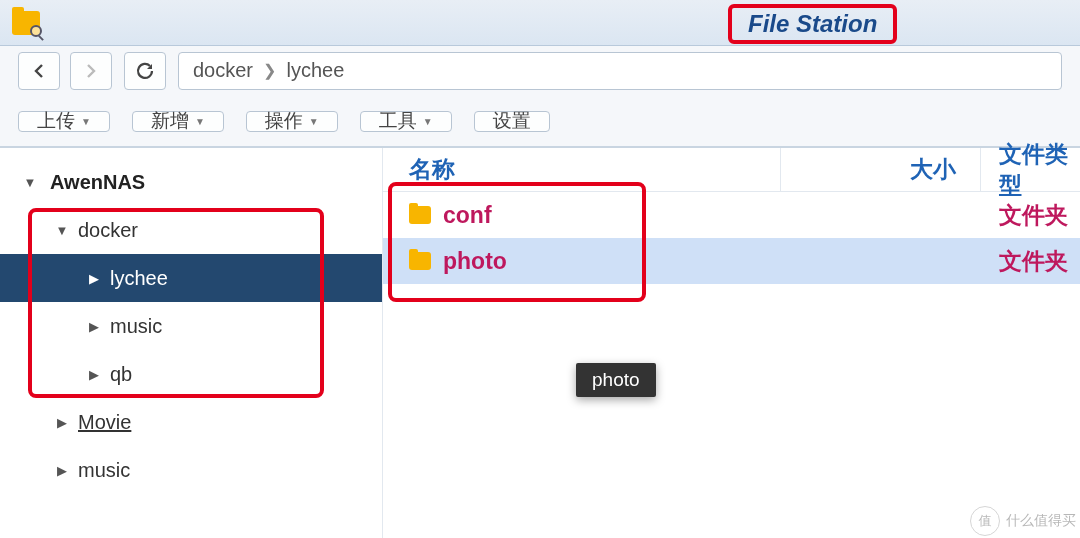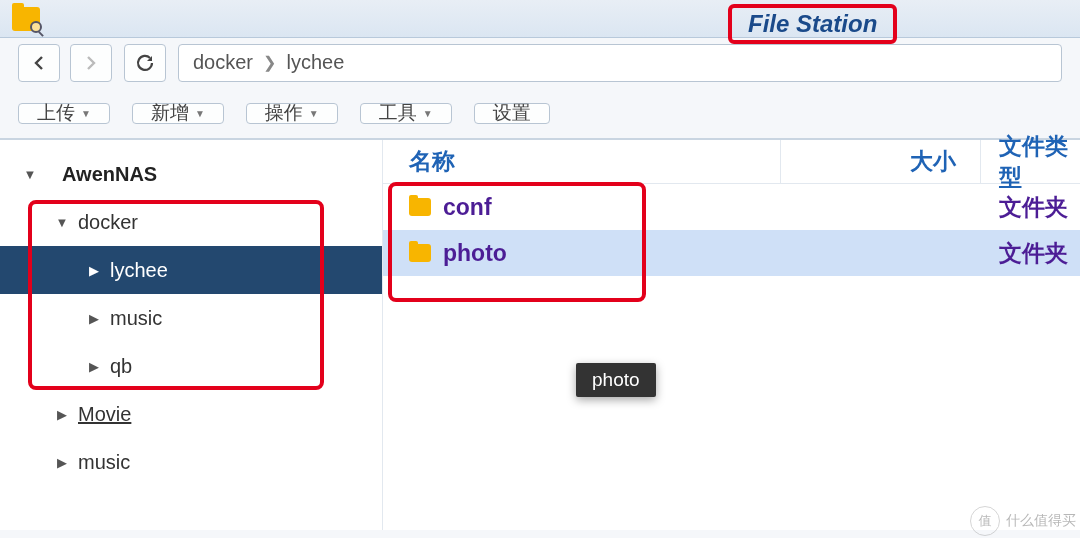--- a/index.html
+++ b/index.html
@@ -1,18 +1,18 @@
 <!DOCTYPE html>
 <html><head>
   <meta charset="utf-8">
   <style>
     * { margin: 0; padding: 0; box-sizing: border-box; font-family: "Microsoft YaHei", "PingFang SC", Arial, sans-serif; }
     body { background: #f5f7fa; width: 1080px; height: 538px; overflow: hidden; position: relative; }
 
-    .titlebar { height: 38px; background: linear-gradient(#e8eef5, #dbe6f2); border-bottom: 1px solid #b8c9db; display: flex; align-items: center; padding: 0 12px; position: relative; }
+    .titlebar { height: 46px; background: linear-gradient(#e8eef5, #dbe6f2); border-bottom: 1px solid #b8c9db; display: flex; align-items: center; padding: 0 12px; position: relative; }
     .app-icon { width: 28px; height: 24px; position: relative; }
     .app-icon .folder-body { position: absolute; inset: 0; background: #f8b500; border-radius: 2px 3px 3px 3px; }
     .app-icon .folder-tab { position: absolute; top: -4px; left: 0; width: 12px; height: 6px; background: #f8b500; border-radius: 2px 2px 0 0; }
     .app-icon .magnifier { position: absolute; right: -2px; bottom: -2px; width: 12px; height: 12px; border: 2px solid #556; border-radius: 50%; background: rgba(255,255,255,0.6); }
     .app-icon .magnifier::after { content: ''; position: absolute; right: -4px; bottom: -4px; width: 6px; height: 2px; background: #556; transform: rotate(45deg); }
 
     .title-highlight { position: absolute; left: 728px; top: 4px; border: 4px solid #e3001b; border-radius: 6px; padding: 2px 16px; font-size: 24px; font-weight: bold; font-style: italic; color: #1a4a8a; font-family: Verdana, sans-serif; }
 
     .navbar { height: 50px; background: #f5f7fa; display: flex; align-items: center; padding: 6px 18px; gap: 12px; border-bottom: 1px solid transparent; }
     .nav-btn { width: 42px; height: 38px; border: 1px solid #b8c5d3; border-radius: 4px; background: #fdfefe; display: flex; align-items: center; justify-content: center; cursor: pointer; font-size: 20px; color: #444; }
@@ -39,21 +39,21 @@
     .indent-2 { padding-left: 86px; }
 
     .side-hl { position: absolute; border: 4px solid #e3001b; border-radius: 8px; left: 28px; top: 60px; width: 296px; height: 190px; pointer-events: none; }
 
     .content { flex: 1; background: #fff; border-left: 1px solid #e2e8ef; font-size: 23px; font-weight: bold; }
     .col-header { display: flex; height: 44px; align-items: center; border-bottom: 1px solid #e2e8ef; color: #1f63b5; }
     .col-name { flex: 0 0 398px; padding-left: 26px; border-right: 1px solid #e2e8ef; height: 100%; display: flex; align-items: center; }
     .col-size { flex: 0 0 200px; text-align: right; padding-right: 24px; border-right: 1px solid #e2e8ef; height: 100%; display: flex; align-items: center; justify-content: flex-end; }
     .col-type { flex: 1; padding-left: 18px; height: 100%; display: flex; align-items: center; }
 
-    .file-row { display: flex; height: 46px; align-items: center; color: #4c1d95; }
+    .file-row { display: flex; height: 46px; align-items: center; color: #be185d; }
     .file-row.sel { background: #cfe0f7; }
     .file-row .col-name { border-right: none; gap: 12px; }
     .file-row .col-size { border-right: none; }
     .folder-ico { width: 22px; height: 18px; position: relative; }
     .folder-ico .tab { position: absolute; top: -3px; left: 0; width: 9px; height: 5px; background: #f8b500; border-radius: 2px 2px 0 0; }
     .folder-ico .body { position: absolute; inset: 0; background: #f8b500; border-radius: 2px 3px 3px 3px; }
 
     .content-hl { position: absolute; border: 4px solid #e3001b; border-radius: 8px; left: 388px; top: 182px; width: 258px; height: 120px; pointer-events: none; }
 
     .tooltip { position: absolute; left: 576px; top: 363px; background: #333; color: #fff; font-size: 19px; padding: 6px 16px; border-radius: 2px; box-shadow: 0 3px 10px rgba(0,0,0,0.35); }
@@ -120,21 +120,21 @@
       <span>设置</span>
     </div>
 </div>
 
 <div class="main">
 
   <div class="sidebar">
     <div class="tree">
       <div class="tree-row tree-root indent-0">
         <span class="tree-arrow">▼</span>
-        <span class="tree-label" style="margin-left:24px;">AwenNAS</span>
+        <span class="tree-label" style="margin-left:12px;">AwenNAS</span>
       </div>
       <div class="tree-row indent-1">
         <span class="tree-arrow">▼</span>
         <span class="tree-label" style="margin-left:8px;">docker</span>
       </div>
       <div class="tree-row indent-2 selected">
         <span class="tree-arrow">▶</span>
         <span class="tree-label" style="margin-left:8px;">lychee</span>
       </div>
       <div class="tree-row indent-2">

